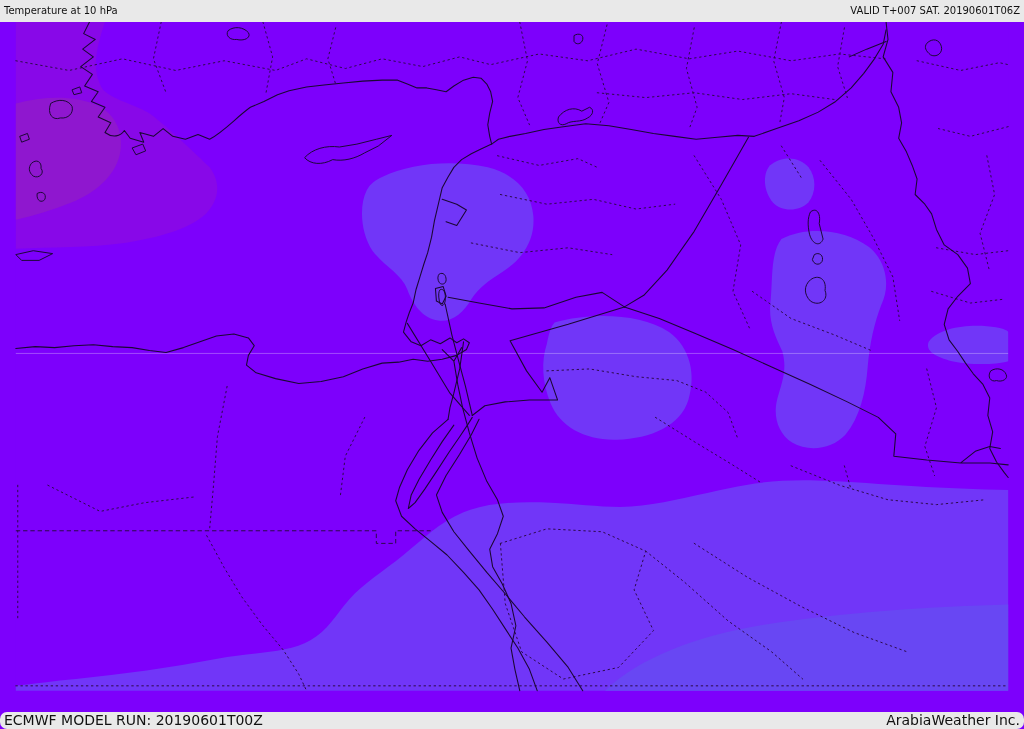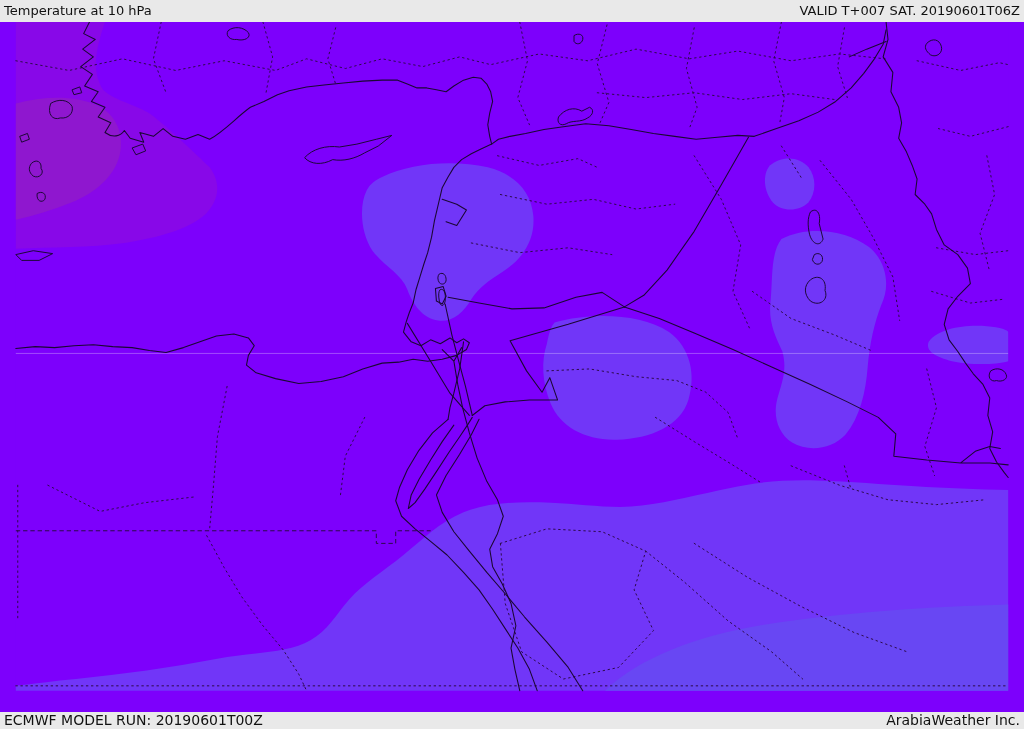--- a/index.html
+++ b/index.html
@@ -6,22 +6,22 @@
   #screen{
     width:1024px;height:729px;position:relative;overflow:hidden;
     font-family:"DejaVu Sans","Liberation Sans",sans-serif;
     background:#7D00FC;
   }
   .chrome{
     background:#E9E9E9;color:#111;
     display:flex;justify-content:space-between;align-items:center;
     padding:0 4px;box-sizing:border-box;
   }
-  #topbar{height:22px;font-size:13px;line-height:22px;}
-  #bottombar{height:17px;font-size:14px;line-height:17px;}
+  #topbar{height:22px;font-size:10px;line-height:22px;}
+  #bottombar{height:17px;font-size:14px;line-height:17px;border-radius:7px;}
   #mapwrap{width:1024px;height:690px;display:block;}
   svg{display:block;}
   .solid{fill:none;stroke:#1B0733;stroke-width:1.1;stroke-linejoin:round;stroke-linecap:round;}
   .lake{fill:none;stroke:#1B0733;stroke-width:1;stroke-linejoin:round;}
   .dotted{fill:none;stroke:#2A0845;stroke-width:1;stroke-dasharray:1.6 3.6;stroke-linecap:round;}
   .dashed{fill:none;stroke:#2A0845;stroke-width:1;stroke-dasharray:4.5 3;}
   .graticule{stroke:rgba(255,255,255,0.30);stroke-width:1;}
   .txt{white-space:nowrap;}
 </style>
 </head>

